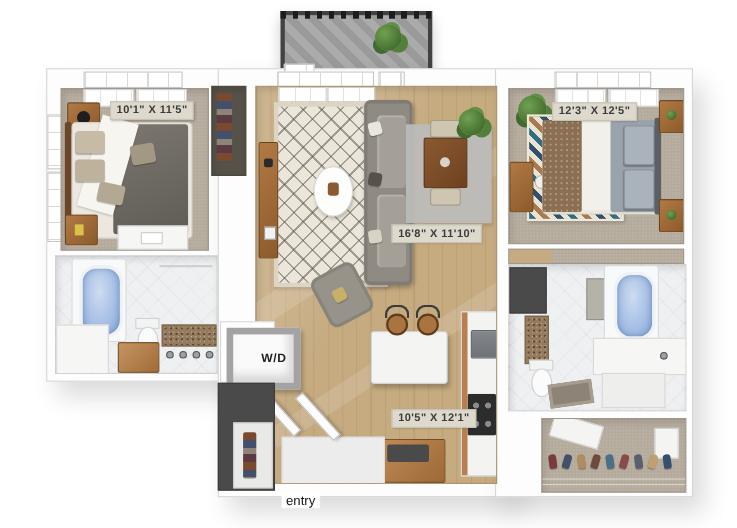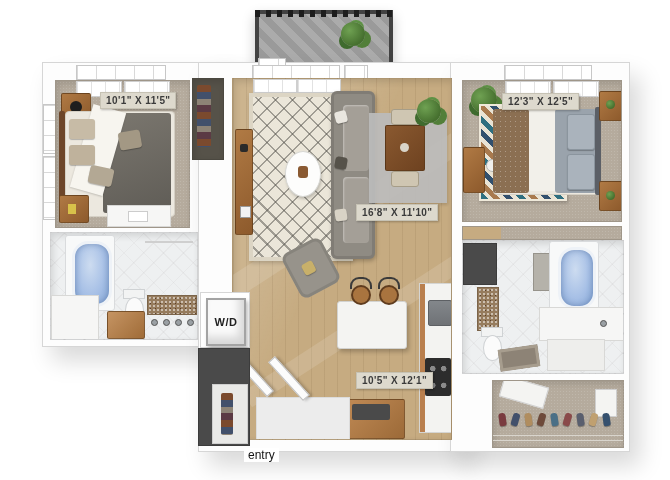--- a/index.html
+++ b/index.html
@@ -70,23 +70,23 @@
        repeating-linear-gradient(-45deg,rgba(86,84,78,.5) 0 1.5px,transparent 1.5px 12px);
        box-shadow:inset 0 0 0 4px #dcd5c4,1px 2px 4px rgba(0,0,0,.18);}
   .clothes{position:absolute;background:repeating-linear-gradient(180deg,#7b4a2e 0 7px,#42506b 7px 14px,#8d8376 14px 20px,#5b3a44 20px 27px);border-radius:2px;}
   .door-leaf{position:absolute;width:7px;height:50px;background:#fcfcfc;border:1px solid #bfbfbf;
        transform-origin:bottom left;box-shadow:2px 2px 3px rgba(0,0,0,.2);}
   .streak{position:absolute;background:rgba(255,255,255,.13);transform:rotate(-33deg);pointer-events:none;}
   .balcony{position:absolute;background:repeating-linear-gradient(45deg,#ababab 0 7px,#9a9a9a 7px 14px);
        border:4px solid #424242;box-shadow:0 6px 12px rgba(0,0,0,.22);}
   .balcony::before{content:"";position:absolute;left:-4px;right:-4px;top:-4px;height:7px;
        background:repeating-linear-gradient(90deg,#1d1d1d 0 5px,rgba(0,0,0,0) 5px 11px);}
-  .wd{position:absolute;background:#fafafa;border:2px solid #a3a3a3;display:flex;align-items:center;justify-content:center;
+  .wd{position:absolute;background:#fafafa;border:6px solid #a3a3a3;display:flex;align-items:center;justify-content:center;
        font-weight:700;font-size:11px;color:#222;letter-spacing:.5px;
-       box-shadow:inset -5px -7px 9px rgba(0,0,0,.14),2px 3px 4px rgba(0,0,0,.25);}
+       box-shadow:inset -5px -7px 9px rgba(0,0,0,.14),2px 3px 4px rgba(0,0,0,.25);padding-left:19px;}
   .shoe{position:absolute;width:7px;height:13px;border-radius:3px 3px 2px 2px;box-shadow:0 1px 1px rgba(0,0,0,.3);}
   .shoes span:nth-child(even){transform:rotate(16deg);}
   .shoes span:nth-child(odd){transform:rotate(-8deg);}
   .shoes span:nth-child(1){background:#7a3b3f}.shoes span:nth-child(2){background:#42506b}
   .shoes span:nth-child(3){background:#b08d5f}.shoes span:nth-child(4){background:#6e4a3a}
   .shoes span:nth-child(5){background:#4a6f86}.shoes span:nth-child(6){background:#8a4a4a}
   .shoes span:nth-child(7){background:#5a5f6e}.shoes span:nth-child(8){background:#c0a070}
   .shoes span:nth-child(9){background:#35506e}
   .knob{position:absolute;width:5px;height:5px;border-radius:50%;background:#9aa0a4;border:1px solid #555;}
   .panel{position:absolute;background:#f4f4f2;border:1px solid #cfcfcf;}
@@ -279,15 +279,15 @@
       <span class="shoe" style="left:52px;"></span>
       <span class="shoe" style="left:65px;"></span>
       <span class="shoe" style="left:78px;"></span>
       <span class="shoe" style="left:91px;"></span>
       <span class="shoe" style="left:104px;"></span>
     </div>
     <div class="rodline" style="top:54px;"></div>
     <div class="rodline" style="top:59px;"></div>
   </div>
 
-  <div class="entry-label" style="left:244px;top:448px;">entry</div>
+  <div class="entry-label" style="left:256px;top:448px;">entry</div>
 
 </div>
 
 </body></html>

